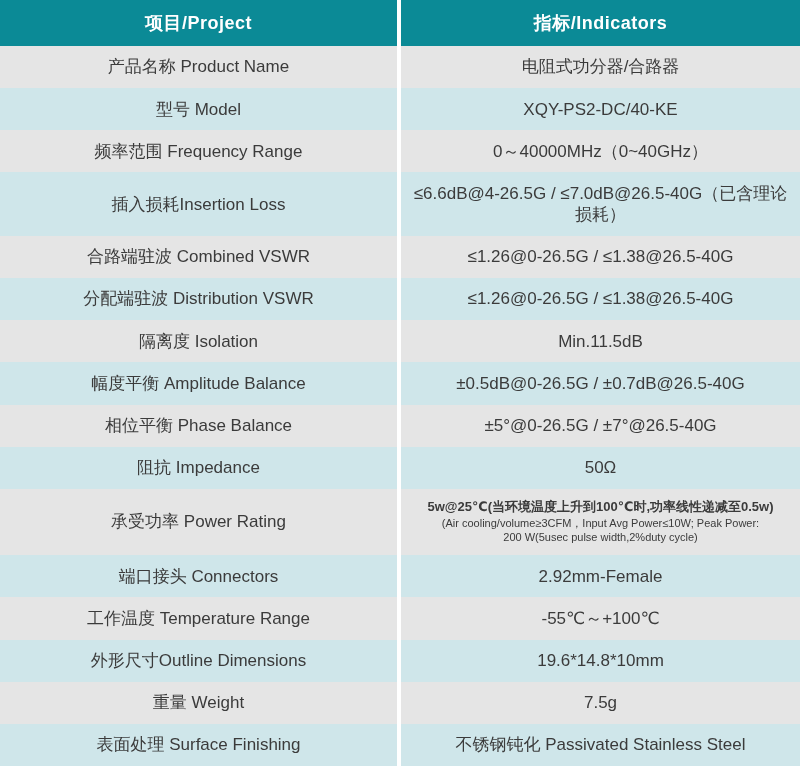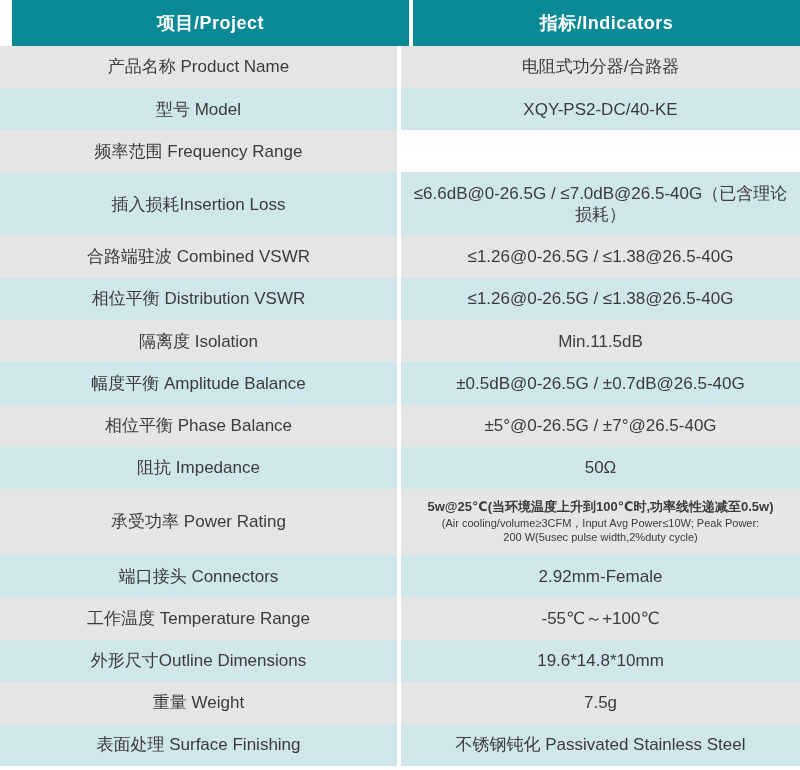--- a/index.html
+++ b/index.html
@@ -8,21 +8,21 @@
     width: 800px; height: 770px;
     font-family: "Liberation Sans", "DejaVu Sans", sans-serif;
     color: #3b3b3b;
     overflow: hidden;
   }
   .spec-table {
     width: 800px; height: 770px;
     display: flex; flex-direction: column;
   }
   .row { display: flex; flex: 1 1 auto; min-height: 0; }
-  .row.header-row { flex: 0 0 46px; margin-left: 12px; }
+  .row.header-row { flex: 0 0 46px; }
   .cell {
     display: flex; flex-direction: column;
     align-items: center; justify-content: center;
     text-align: center;
     font-size: 17px;
     line-height: 1.25;
     padding: 2px 8px;
   }
   .cell.left  { width: 397px; flex: 0 0 397px; }
   .cell.right { flex: 1 1 auto; }
@@ -59,36 +59,37 @@
 
   <div class="row alt">
     <div class="cell left">型号 Model</div>
     <div class="col-gap"></div>
     <div class="cell right">XQY-PS2-DC/40-KE</div>
   </div>
 
   <div class="row plain">
     <div class="cell left">频率范围 Frequency Range</div>
     <div class="col-gap"></div>
+    <div class="cell right">0～40000MHz（0~40GHz）</div>
   </div>
 
   <div class="row alt">
     <div class="cell left">插入损耗Insertion Loss</div>
     <div class="col-gap"></div>
-    <div class="cell right">≤6.6dB@0-26.5G / ≤7.0dB@26.5-40G（已含理论损耗）</div>
+    <div class="cell right">≤6.6dB@4-26.5G / ≤7.0dB@26.5-40G（已含理论损耗）</div>
   </div>
 
   <div class="row plain">
     <div class="cell left">合路端驻波 Combined VSWR</div>
     <div class="col-gap"></div>
     <div class="cell right">≤1.26@0-26.5G / ≤1.38@26.5-40G</div>
   </div>
 
   <div class="row alt">
-    <div class="cell left">相位平衡 Distribution VSWR</div>
+    <div class="cell left">分配端驻波 Distribution VSWR</div>
     <div class="col-gap"></div>
     <div class="cell right">≤1.26@0-26.5G / ≤1.38@26.5-40G</div>
   </div>
 
   <div class="row plain">
     <div class="cell left">隔离度 Isolation</div>
     <div class="col-gap"></div>
     <div class="cell right">Min.11.5dB</div>
   </div>
 

